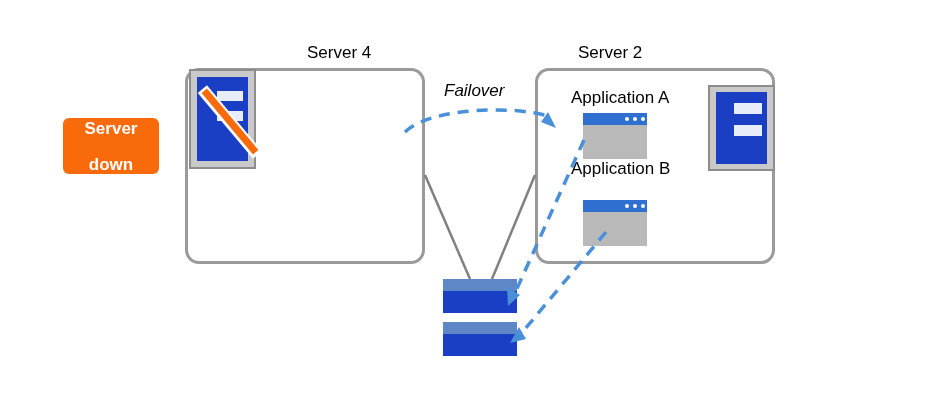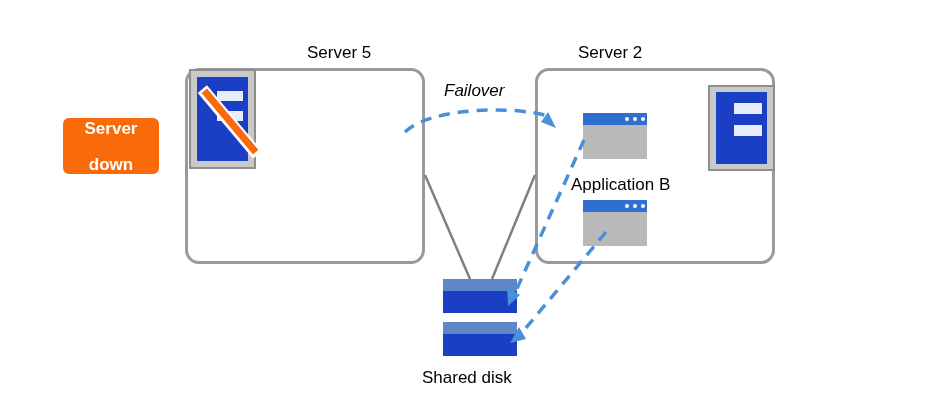--- a/index.html
+++ b/index.html
@@ -36,21 +36,21 @@
   .disk{position:absolute;width:74px;height:34px;}
   .disk .top{position:absolute;left:0;top:0;width:100%;height:12px;background:#5d87c6;}
   .disk .bot{position:absolute;left:0;top:12px;width:100%;height:22px;background:#1a3fc4;}
   svg{position:absolute;left:0;top:0;overflow:visible;}
 </style>
 </head>
 <body>
 
 <div id="stage">
 
-  <div class="lbl" style="left:307px;top:43px;">Server 5</div>
+  <div class="lbl" style="left:307px;top:43px;">Server 4</div>
   <div class="lbl" style="left:578px;top:43px;text-align:right;">Server 2</div>
   <div class="lbl" style="left:444px;top:81px;font-style:italic;">Failover</div>
 
   <div class="server-box" style="left:185px;top:68px;width:240px;height:196px;"></div>
   <div class="server-box" style="left:535px;top:68px;width:240px;height:196px;"></div>
 
   <div class="badge" style="left:63px;top:118px;width:96px;height:56px;flex-direction:column;gap:15px;">
     <span>Server</span>
     <span>down</span>
   </div>
@@ -64,46 +64,46 @@
     <div class="slash" style="left:1px;top:49px;width:80px;height:7px;transform:rotate(50deg);"></div>
   </div>
 
   <div class="tower" style="left:708px;top:85px;width:67px;height:86px;">
     <div class="outer"></div>
     <div class="body" style="left:8px;top:7px;width:51px;height:72px;"></div>
     <div class="bar" style="left:26px;top:18px;width:28px;height:11px;"></div>
     <div class="bar" style="left:26px;top:40px;width:28px;height:11px;"></div>
   </div>
 
+  <div class="lbl" style="left:571px;top:88px;">Application  A</div>
   <div class="appwin" style="left:583px;top:113px;">
     <div class="tbar"></div>
     <div class="bdy"></div>
     <div class="dot" style="left:42px;"></div>
     <div class="dot" style="left:50px;"></div>
     <div class="dot" style="left:58px;"></div>
   </div>
 
-  <div class="lbl" style="left:571px;top:175px;">Application  B</div>
+  <div class="lbl" style="left:571px;top:159px;">Application  B</div>
   <div class="appwin" style="left:583px;top:200px;">
     <div class="tbar"></div>
     <div class="bdy"></div>
     <div class="dot" style="left:42px;"></div>
     <div class="dot" style="left:50px;"></div>
     <div class="dot" style="left:58px;"></div>
   </div>
 
   <div class="disk" style="left:443px;top:279px;">
     <div class="top"></div>
       <div class="bot"></div>
   </div>
   <div class="disk" style="left:443px;top:322px;">
     <div class="top"></div>
       <div class="bot"></div>
   </div>
-  <div class="lbl" style="left:422px;top:368px;">Shared disk</div>
 
   <svg width="948" height="401">
 
     <path d="M 425 175 L 470 279" stroke="#808080" stroke-width="2.5" fill="none"></path>
     <path d="M 535 175 L 492 279" stroke="#808080" stroke-width="2.5" fill="none"></path>
 
     <path d="M 405 132 C 430 108, 510 105, 548 116" stroke="#4a90d9" stroke-width="3.5" fill="none" stroke-dasharray="11,8"></path>
     <path d="M 556 128 L 548 112 L 541 122 Z" fill="#4a90d9"></path>
 
     <path d="M 584 140 L 515 293" stroke="#4a90d9" stroke-width="3.5" fill="none" stroke-dasharray="11,8"></path>

